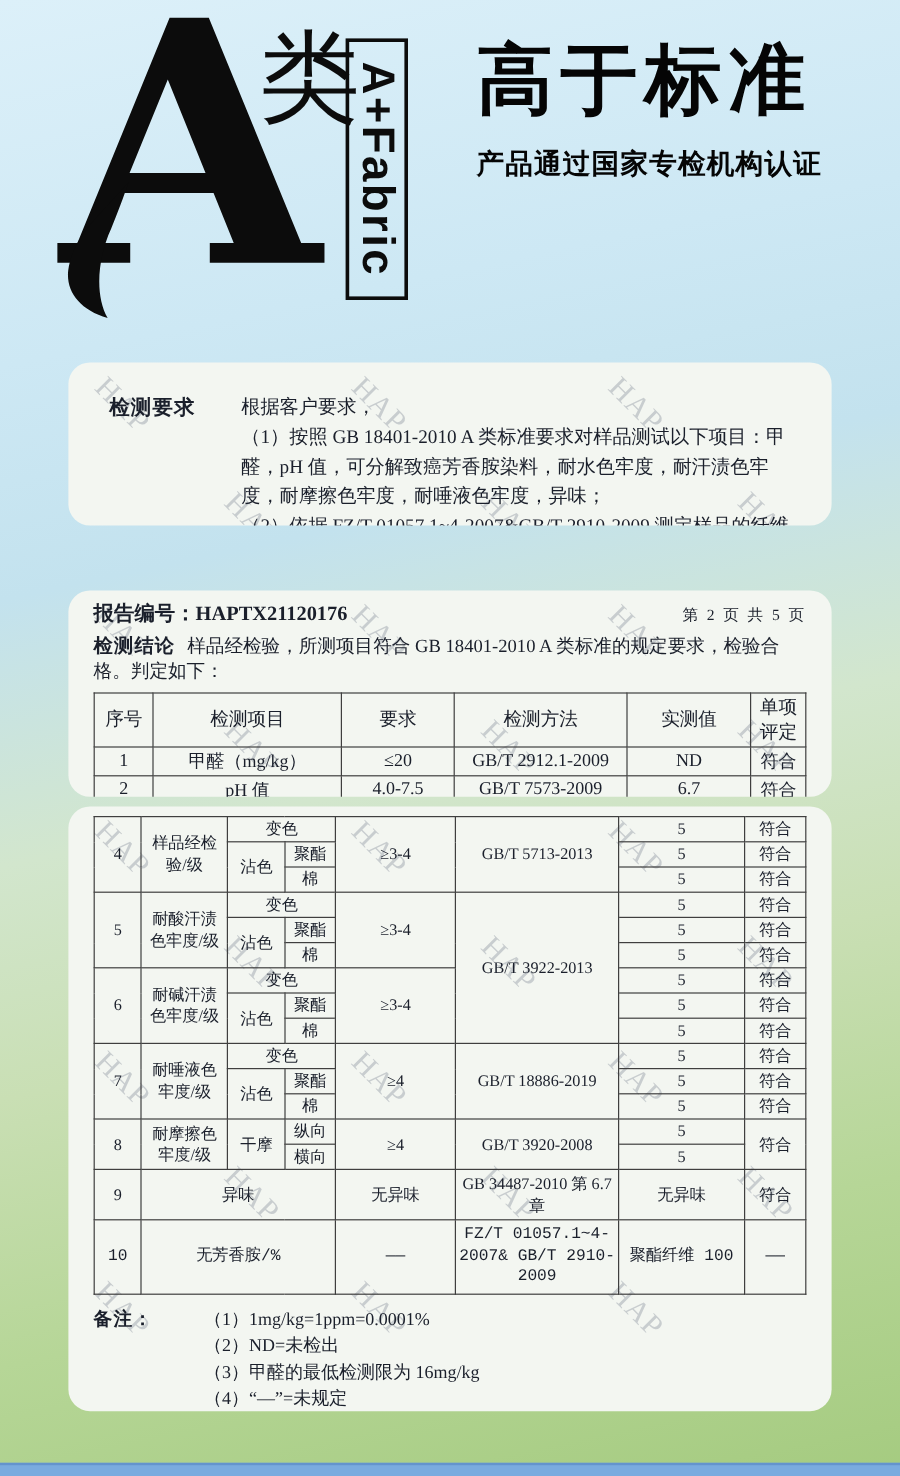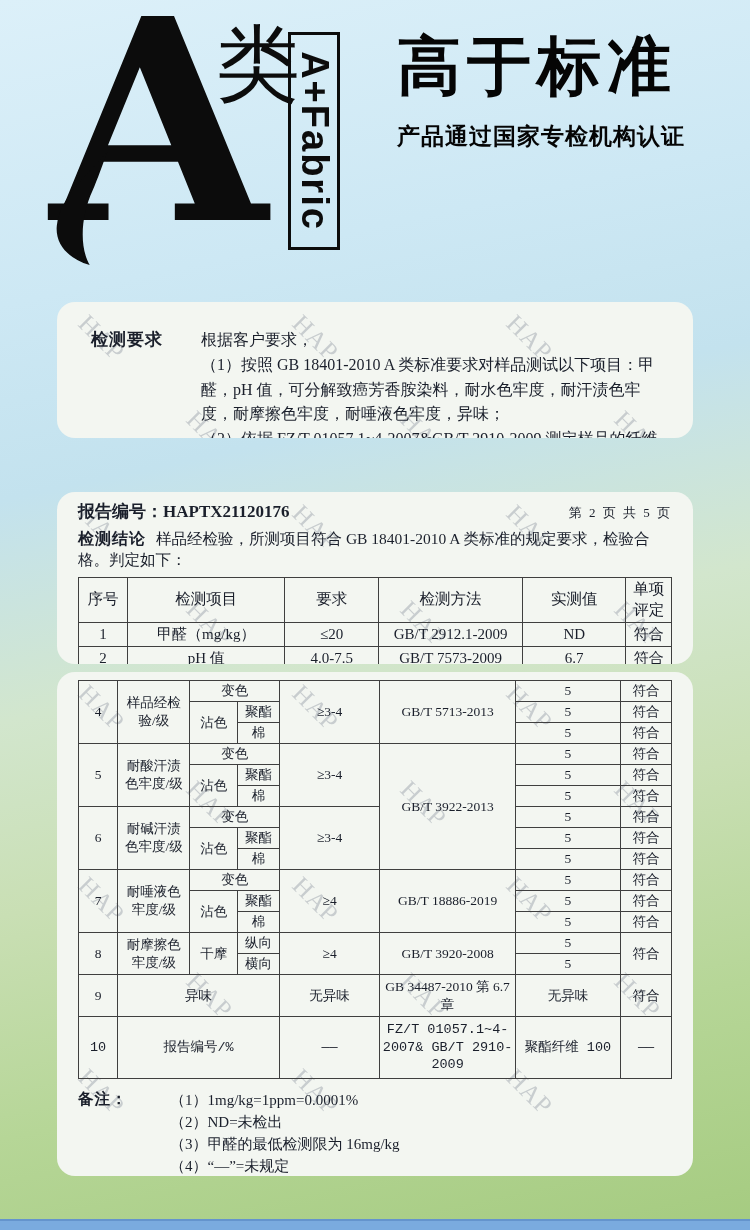--- a/index.html
+++ b/index.html
@@ -280,21 +280,21 @@
       <td>9</td>
       <td colspan="3">异味</td>
       <td>无异味</td>
       <td>GB 34487-2010 第 6.7 章</td>
       <td>无异味</td>
       <td>符合</td>
     </tr>
 
     <tr class="r10">
       <td>10</td>
-      <td colspan="3">报告编号/%</td>
+      <td colspan="3">无芳香胺/%</td>
       <td>——</td>
       <td>FZ/T 01057.1~4-2007&amp; GB/T 2910-2009</td>
       <td>聚酯纤维 100</td>
       <td>——</td>
     </tr>
   </tbody>
     </table>
   <div class="notes">
     <div class="lab">备注：</div>
     <div>

